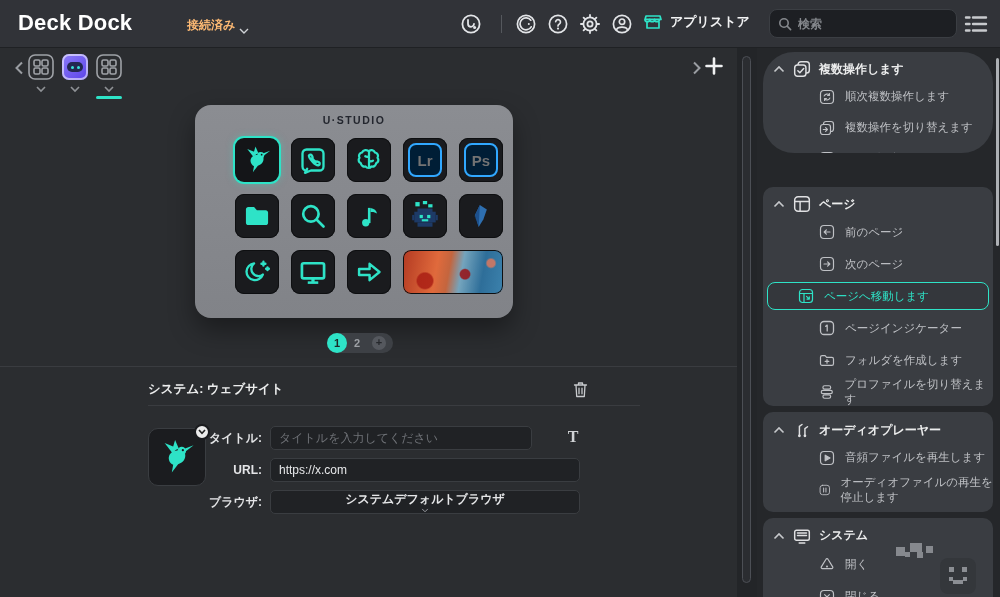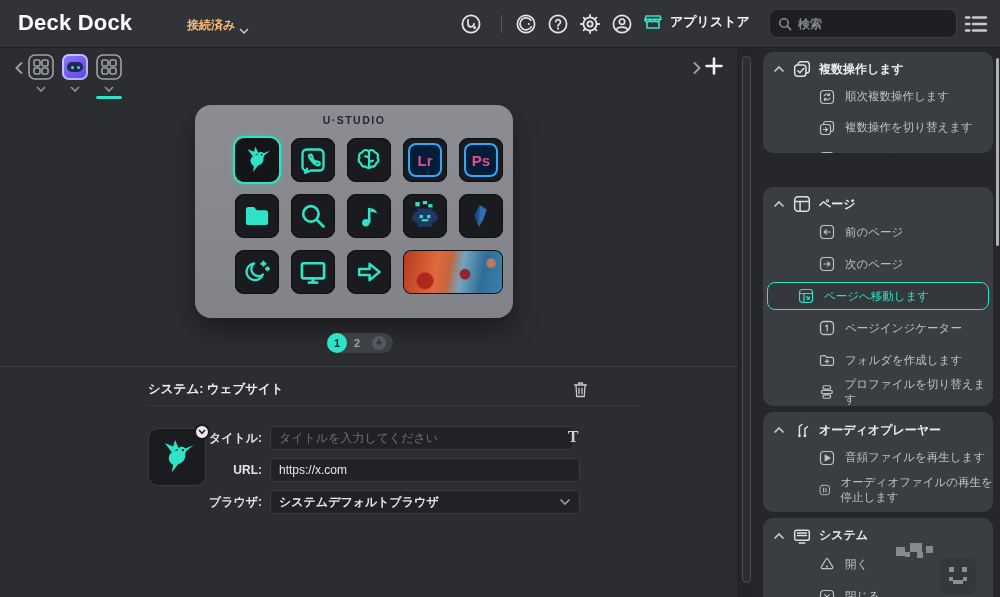--- a/index.html
+++ b/index.html
@@ -34,21 +34,21 @@
   .plusbtn { position:absolute; left:703px; top:7px; width:22px; height:22px; color:#f0f1f2; cursor:pointer; }
   .robot { width:26px; height:26px; border-radius:7px; background:linear-gradient(140deg,#8d7df8,#5a41ea); display:flex; align-items:center; justify-content:center; box-shadow:inset 0 0 0 2px rgba(255,255,255,.55); }
   .visor { width:16px; height:10px; border-radius:5px; background:#232750; display:flex; gap:3px; align-items:center; justify-content:center; }
   .eye { width:3px; height:3px; border-radius:50%; background:#37e0d8; }
 
   
   .deckplate { position:absolute; left:195px; top:57px; width:318px; height:213px; border-radius:16px; background:linear-gradient(180deg,#8b8d92,#818388); box-shadow:0 12px 26px rgba(0,0,0,.38); }
   .brand { position:absolute; left:0; top:9px; width:100%; text-align:center; font-size:10.5px; font-weight:700; letter-spacing:1.5px; color:#23262e; }
   .key { position:absolute; width:44px; height:44px; border-radius:9px; background:#1a1b1e; display:flex; align-items:center; justify-content:center; color:#2ee3c7; cursor:pointer; box-shadow:inset 0 0 0 1px #0e0f11; }
   .key.sel { box-shadow:0 0 0 2px #2ee3c7, 0 0 9px rgba(46,227,199,.55); background:#141518; }
-  .adobe { width:34px; height:34px; border-radius:8px; border:2px solid #31a8ff; background:#001e36; color:#ec4899; font-weight:700; font-size:15px; display:flex; align-items:center; justify-content:center; }
+  .adobe { width:34px; height:34px; border-radius:8px; border:2px solid #31a8ff; background:#001e36; color:#737373; font-weight:700; font-size:15px; display:flex; align-items:center; justify-content:center; }
   .imgkey { position:absolute; width:100px; height:44px; border-radius:8px; cursor:pointer;
     background:
       radial-gradient(circle at 22% 70%, rgba(170,30,20,.85) 0 9%, transparent 11%),
       radial-gradient(circle at 62% 55%, rgba(150,25,30,.9) 0 7%, transparent 9%),
       radial-gradient(circle at 88% 30%, rgba(230,120,90,.8) 0 4%, transparent 6%),
       linear-gradient(100deg,#b33a22 0%,#e06a3c 34%,#c4653e 46%,#74a4bd 58%,#2e6e99 78%,#3c82ad 100%);
     box-shadow:inset 0 0 0 1px #0e0f11; }
 
   
   .pager { position:absolute; left:327px; top:285px; height:20px; border-radius:10px; background:#3d4045; display:flex; align-items:center; padding-right:7px; }
@@ -59,21 +59,21 @@
   
   .hr1 { position:absolute; left:0; top:318px; width:737px; height:1px; background:#3a3c40; }
   .hr2 { position:absolute; left:148px; top:357px; width:492px; height:1px; background:#3a3c40; }
   .insphead { position:absolute; left:148px; top:333px; font-size:12.5px; font-weight:700; color:#eceded; }
   .trash { position:absolute; left:573px; top:333px; width:15px; height:17px; color:#c9cbce; cursor:pointer; }
   .tile { position:absolute; left:148px; top:380px; width:58px; height:58px; border-radius:10px; background:#1b1c1f; border:1px solid #3a3d41; color:#2ee3c7; display:flex; align-items:center; justify-content:center; cursor:pointer; }
   .tilebadge { position:absolute; right:-5px; top:-5px; width:16px; height:16px; border-radius:50%; background:#ececec; border:2px solid #1b1c1f; color:#222; display:flex; align-items:center; justify-content:center; cursor:pointer; }
   .flabel { position:absolute; left:148px; width:114px; font-size:12px; font-weight:700; color:#e4e5e7; text-align:right; line-height:24px; }
   .finput { position:absolute; left:270px; height:24px; background:#202225; border:1px solid #3a3d41; border-radius:5px; color:#e6e7e9; font-size:12px; padding:0 8px; font-family:inherit; outline:none; }
   .finput::placeholder { color:#6f7277; }
-  .fselect { position:absolute; left:270px; width:310px; height:24px; background:#202225; border:1px solid #3a3d41; border-radius:5px; color:#e6e7e9; font-size:12px; font-weight:700; padding:0 8px; display:flex; align-items:center; justify-content:space-between; cursor:pointer; }
+  .fselect { position:absolute; left:270px; width:310px; height:24px; background:#202225; border:1px solid #3a3d41; border-radius:5px; color:#e6e7e9; font-size:12px; font-weight:700; padding:0 8px; display:flex; align-items:center; justify-content:space-between; cursor:pointer;flex-direction:column; }
   .ttool { position:absolute; left:564px; top:380px; width:18px; height:20px; font-family:"Liberation Serif","DejaVu Serif",serif; font-size:16px; font-weight:700; color:#d0d2d5; text-align:center; cursor:pointer; }
 
   
   .card { position:absolute; left:6px; width:230px; border-radius:10px; background:#3a3d42; overflow:hidden; }
   .shead { height:29px; display:flex; align-items:center; gap:8px; padding-left:10px; color:#eceded; cursor:pointer; padding-top:5px; }
   .shead .stitle { font-size:12px; font-weight:700; }
   .chev { width:12px; height:8px; color:#c6c8cb; display:flex; }
   .hicon { width:18px; height:18px; color:#dfe0e2; display:flex; }
   .srow { height:31px; display:flex; align-items:center; gap:10px; padding-left:56px; color:#bfc1c5; font-size:11.5px; cursor:pointer; }
   .sicon { width:16px; height:16px; display:flex; }
@@ -372,42 +372,42 @@
           <circle cx="15.7" cy="7.7" r=".7" fill="#1b1c1f"></circle>
         </svg>
       <div class="tilebadge">
         <svg width="8" height="6" viewBox="0 0 8 6">
             <polyline points="1,1 4,4.4 7,1" fill="none" stroke="#222" stroke-width="1.6"></polyline>
           </svg>
       </div>
     </div>
 
     <div class="flabel" style="top:378px;">タイトル:</div>
-    <input class="finput" style="top: 378px; width: 304px;" type="text" placeholder="タイトルを入力してください">
+    <input class="finput" style="top: 378px; width: 262px;" type="text" placeholder="タイトルを入力してください">
     <div class="ttool">T</div>
 
     <div class="flabel" style="top:410px;">URL:</div>
     <input class="finput" style="top: 410px; width: 310px;" type="text" value="https://x.com">
 
     <div class="flabel" style="top:442px;">ブラウザ:</div>
     <div class="fselect" style="top:442px;">
       <span>システムデフォルトブラウザ</span>
       <svg width="12" height="8" viewBox="0 0 12 8">
           <polyline points="1.5,1.5 6,6 10.5,1.5" fill="none" stroke="#9a9da2" stroke-width="1.6"></polyline>
         </svg>
     </div>
   </div>
 
   <div class="midscroll">
     <div class="midthumb"></div>
   </div>
 
   <div class="sidebar">
 
-    <div class="card" style="top:4px; height:101px;">
+    <div class="card" style="top:4px; height:101px;border-radius:31px;">
       <div class="shead">
         <svg class="chev" viewBox="0 0 12 8">
             <polyline points="1.5,6.5 6,2 10.5,6.5" fill="none" stroke="currentColor" stroke-width="1.6"></polyline>
           </svg>
         <svg class="hicon" viewBox="0 0 16 16">
             <g stroke="currentColor" fill="none" stroke-width="1.3" stroke-linecap="round" stroke-linejoin="round">
               <rect x="4.5" y="1.5" width="10" height="10" rx="2.5"></rect>
               <rect x="1.5" y="4.5" width="10" height="10" rx="2.5" fill="#3a3d42"></rect>
               <path d="M4.3 9.6l1.8 1.8 3.4-3.8"></path>
             </g>

